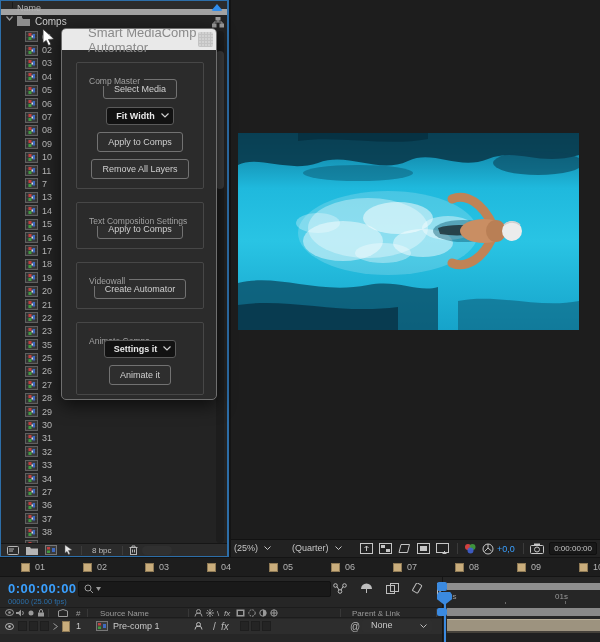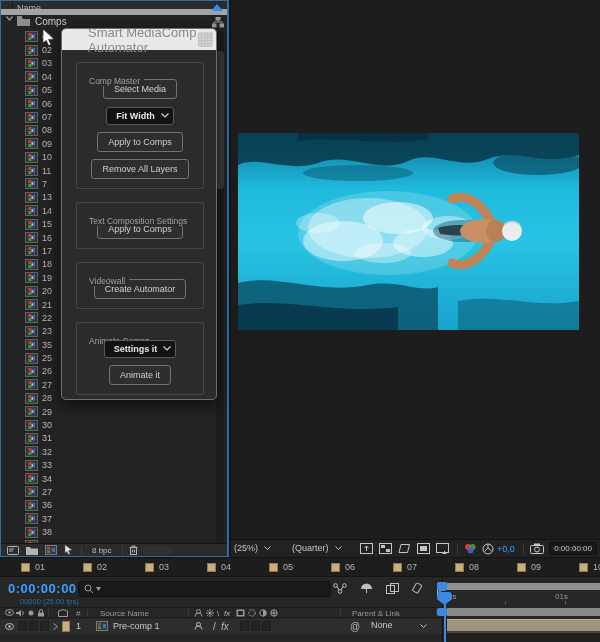--- a/index.html
+++ b/index.html
@@ -70,21 +70,21 @@
   
   #timeline { position:absolute; left:0; top:558px; width:600px; height:84px; background:#262626; }
   .tab-strip { position:absolute; left:0; top:0; right:0; height:19px; background:#1d1d1d;
     border-bottom:1px solid #141414; display:flex; overflow:hidden; }
   .tl-tab { width:62px; flex:none; display:flex; align-items:center; padding-left:21px; gap:5px; cursor:pointer; }
   .tl-tab-icon { width:9px; height:9px; background:#c9ad7c; border:1px solid #8f7a55; flex:none; }
   .tl-tab-label { font-size:9px; color:#b4b4b4; }
   .tl-left { position:absolute; left:0; top:19px; width:443px; height:65px; background:#262626;
     border-right:1px solid #151515; }
   .tl-timecode { position:absolute; left:8px; top:4px; font-size:13px; font-weight:bold; color:#3aa0ff; letter-spacing:.5px; }
-  .tl-frameinfo { position:absolute; left:20px; top:20px; font-size:7.5px; color:#2a6ea8; }
+  .tl-frameinfo { position:absolute; left:8px; top:20px; font-size:7.5px; color:#2a6ea8; }
   .tl-search { position:absolute; left:78px; top:4px; width:253px; height:16px; background:#191919;
     border:1px solid #121212; border-radius:2px; display:flex; align-items:center; padding-left:5px; gap:2px; }
   .tl-toolbar { position:absolute; left:333px; top:6px; display:flex; gap:13px; }
   .tl-header { position:absolute; left:0; top:30px; right:0; height:11px;
     border-top:1px solid #1c1c1c; border-bottom:1px solid #1c1c1c; font-size:8px; color:#9a9a9a; }
   .tl-header .h-sep { position:absolute; top:1px; width:1px; height:8px; background:#383838; }
   .tl-layer-row { position:absolute; left:0; top:42px; right:0; height:15px; background:#2d2d2d; font-size:9px; color:#c9c9c9; }
   .sw-cell { position:absolute; top:2px; width:9px; height:10px; background:#242424; border:1px solid #1e1e1e; }
   .pl-dropdown { position:absolute; left:362px; top:1px; width:70px; height:12px; background:#2e2e2e;
     border-radius:2px; font-size:9px; color:#c9c9c9; padding-left:9px; cursor:pointer; }

